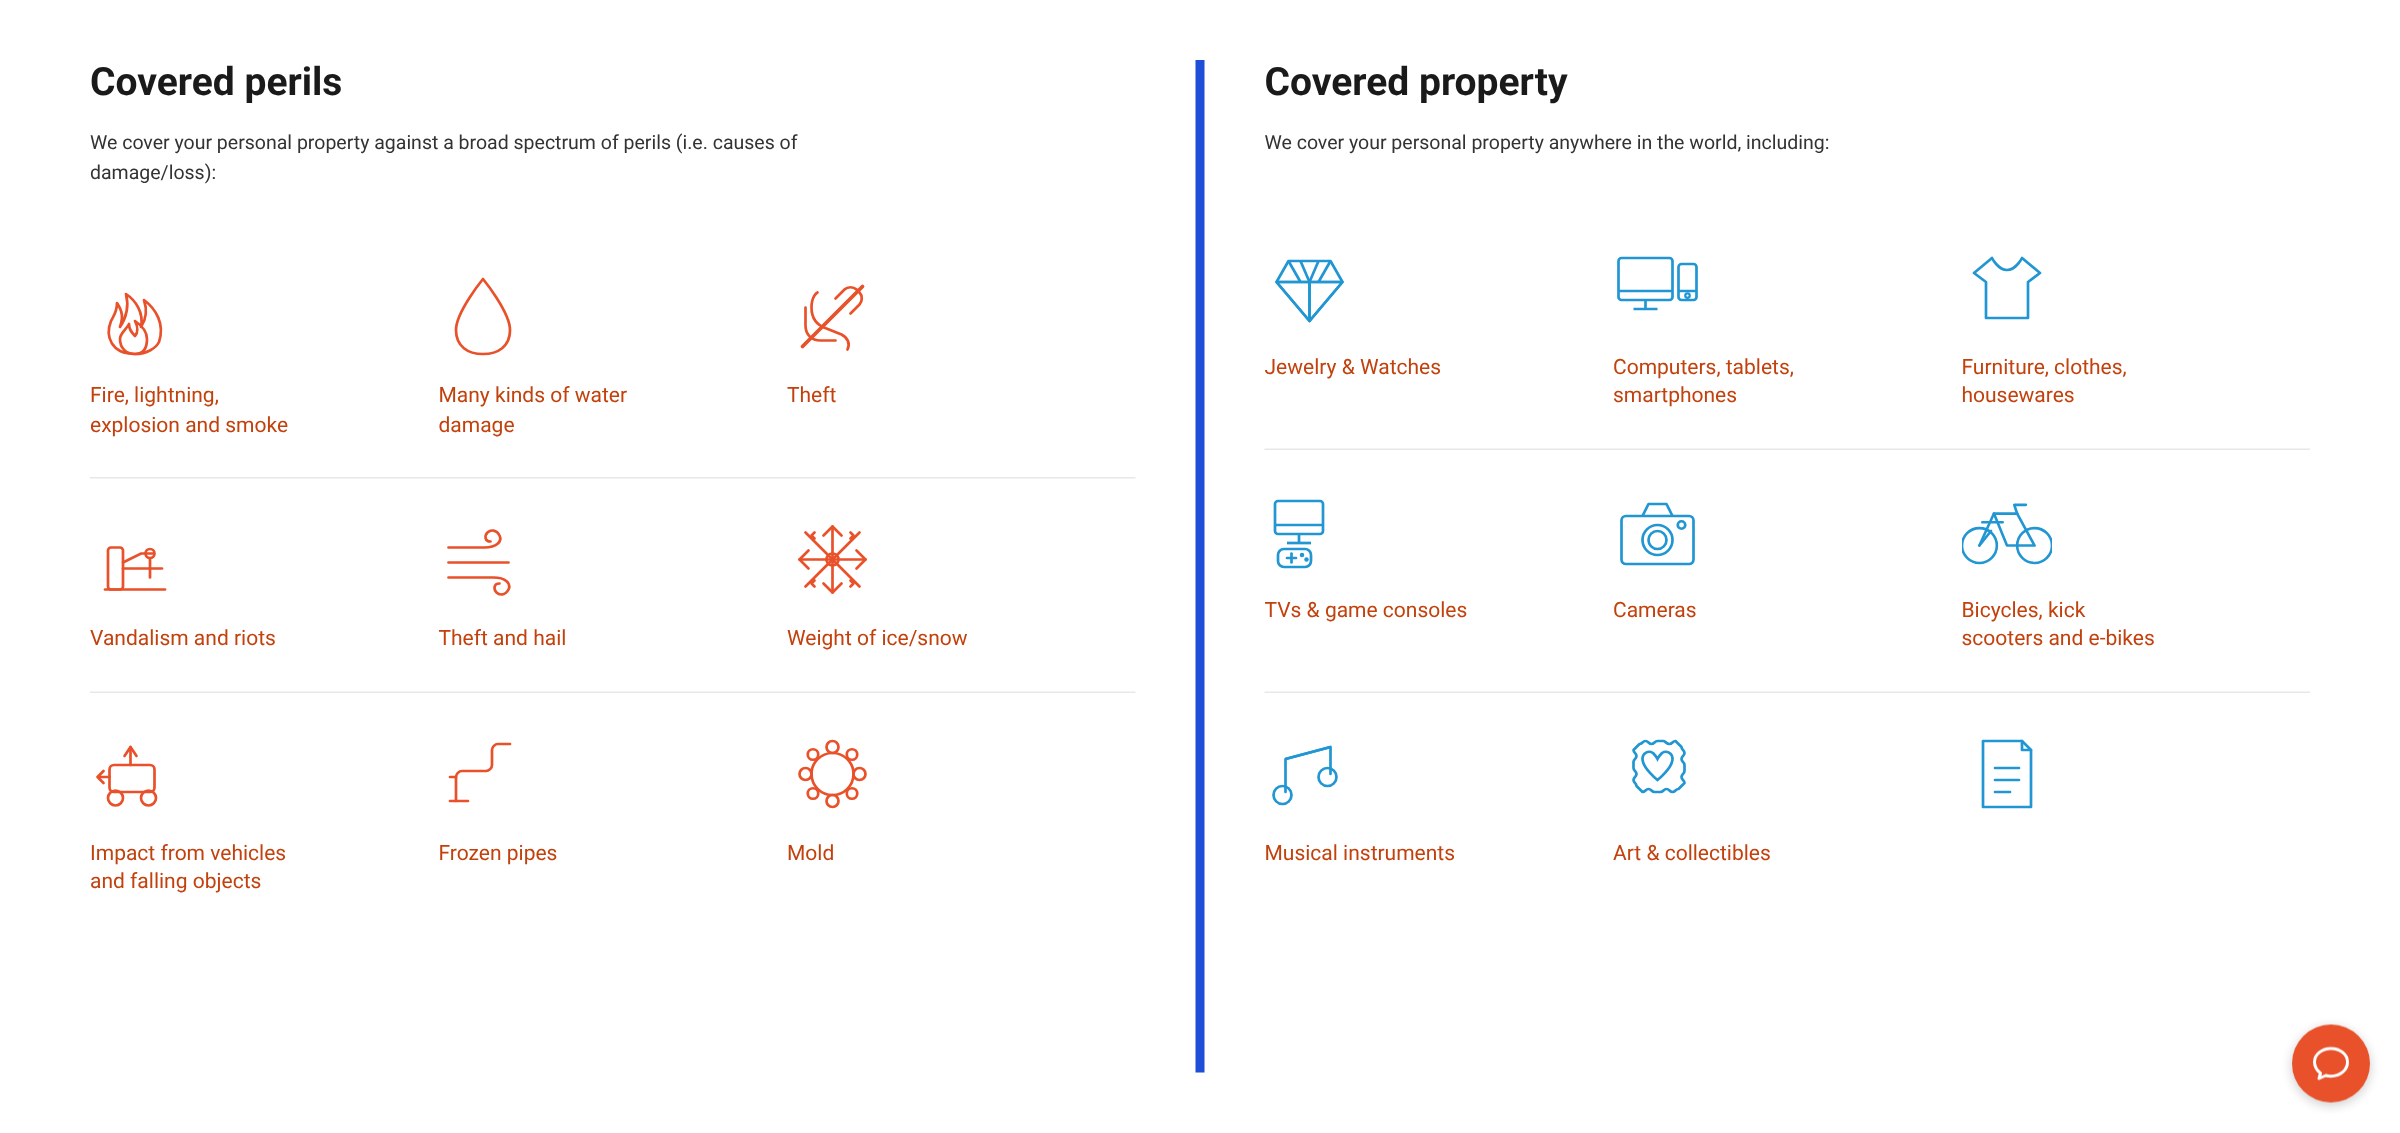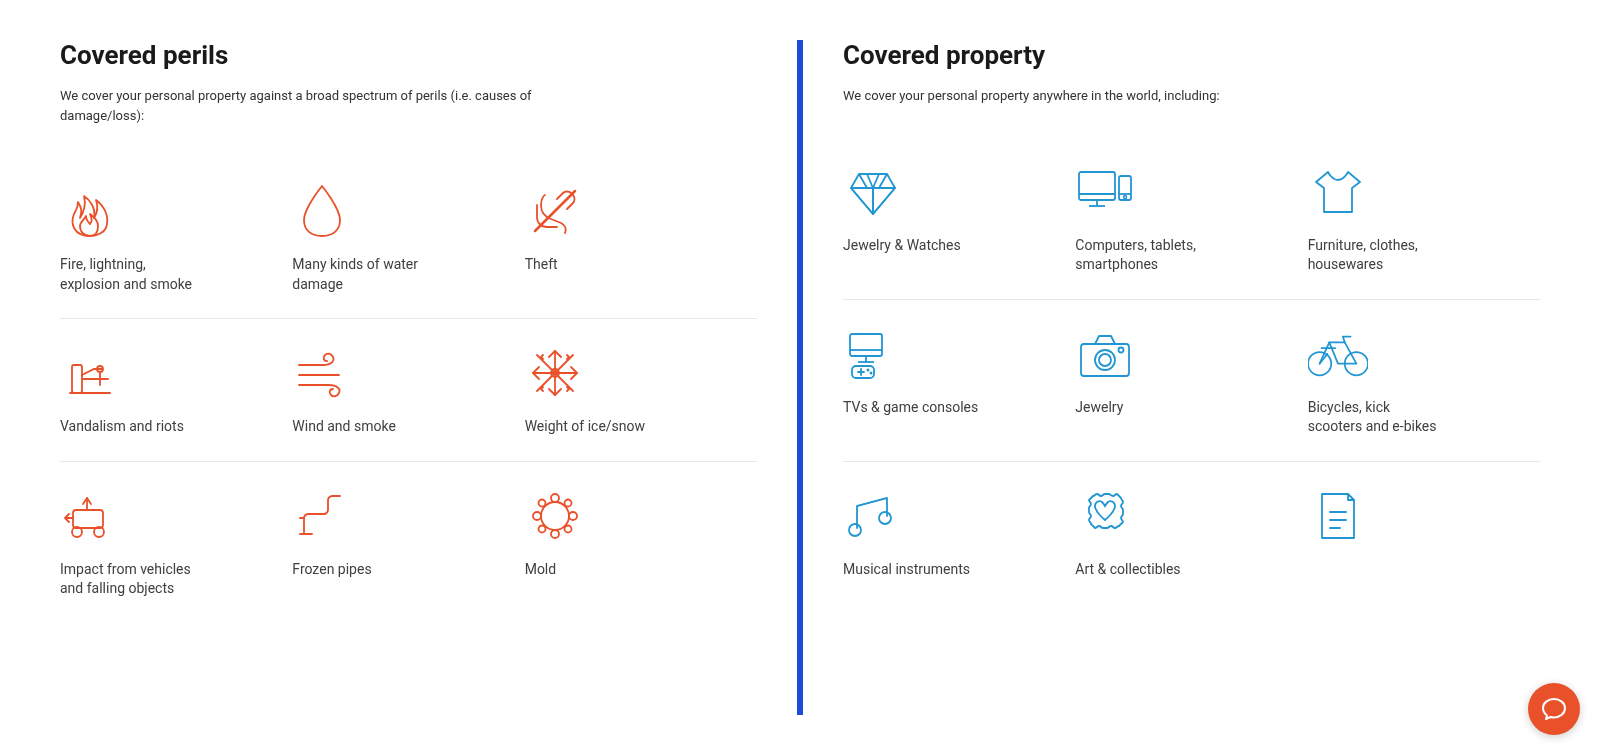--- a/index.html
+++ b/index.html
@@ -60,21 +60,21 @@
     .item-icon {
       width: 60px;
       height: 60px;
       margin-bottom: 14px;
       display: flex;
       align-items: center;
       justify-content: center;
     }
     .item-label {
       font-size: 14px;
-      color: #404040;
+      color: #c2410c;
       line-height: 1.4;
     }
     
     .icon-orange svg {
       stroke: #e8512a;
       fill: none;
       stroke-width: 1.8;
     }
     
     .icon-blue svg {
@@ -167,21 +167,21 @@
         </div>
 
         <div class="item">
           <div class="item-icon icon-orange">
             <svg width="58" height="52" viewBox="0 0 58 52">
               <path d="M6 18 C6 18 20 18 30 18 C38 18 42 14 40 10 C38 6 34 6 32 8 C30 10 30 14 34 14" stroke-linecap="round" stroke-linejoin="round"></path>
               <path d="M6 28 L46 28" stroke-linecap="round"></path>
               <path d="M6 38 C6 38 24 38 36 38 C44 38 48 42 46 46 C44 50 40 50 38 48 C36 46 36 42 40 42" stroke-linecap="round" stroke-linejoin="round"></path>
             </svg>
           </div>
-          <span class="item-label">Wind and smoke</span>
+          <span class="item-label">Theft and hail</span>
         </div>
 
         <div class="item">
           <div class="item-icon icon-orange">
             <svg width="52" height="52" viewBox="0 0 52 52">
 
               <line x1="26" y1="4" x2="26" y2="48" stroke-linecap="round"></line>
               <line x1="4" y1="26" x2="48" y2="26" stroke-linecap="round"></line>
               <line x1="8" y1="8" x2="44" y2="44" stroke-linecap="round"></line>
               <line x1="44" y1="8" x2="8" y2="44" stroke-linecap="round"></line>
@@ -325,21 +325,21 @@
         <div class="item">
           <div class="item-icon icon-blue">
             <svg width="56" height="52" viewBox="0 0 56 52">
               <rect x="4" y="16" width="48" height="32" rx="3"></rect>
               <path d="M18 16 L22 8 L34 8 L38 16" stroke-linejoin="round"></path>
               <circle cx="28" cy="32" r="10"></circle>
               <circle cx="28" cy="32" r="6"></circle>
               <circle cx="44" cy="22" r="2.5"></circle>
             </svg>
           </div>
-          <span class="item-label">Jewelry</span>
+          <span class="item-label">Cameras</span>
         </div>
 
         <div class="item">
           <div class="item-icon icon-blue">
             <svg width="62" height="48" viewBox="0 0 62 48">
               <circle cx="12" cy="34" r="12"></circle>
               <circle cx="50" cy="34" r="12"></circle>
               <path d="M12 34 L22 12 L38 12" stroke-linecap="round" stroke-linejoin="round"></path>
               <path d="M38 12 L50 34 L31 34 L22 12" stroke-linecap="round" stroke-linejoin="round"></path>
               <path d="M38 12 L36 6 L44 6" stroke-linecap="round" stroke-linejoin="round"></path>

